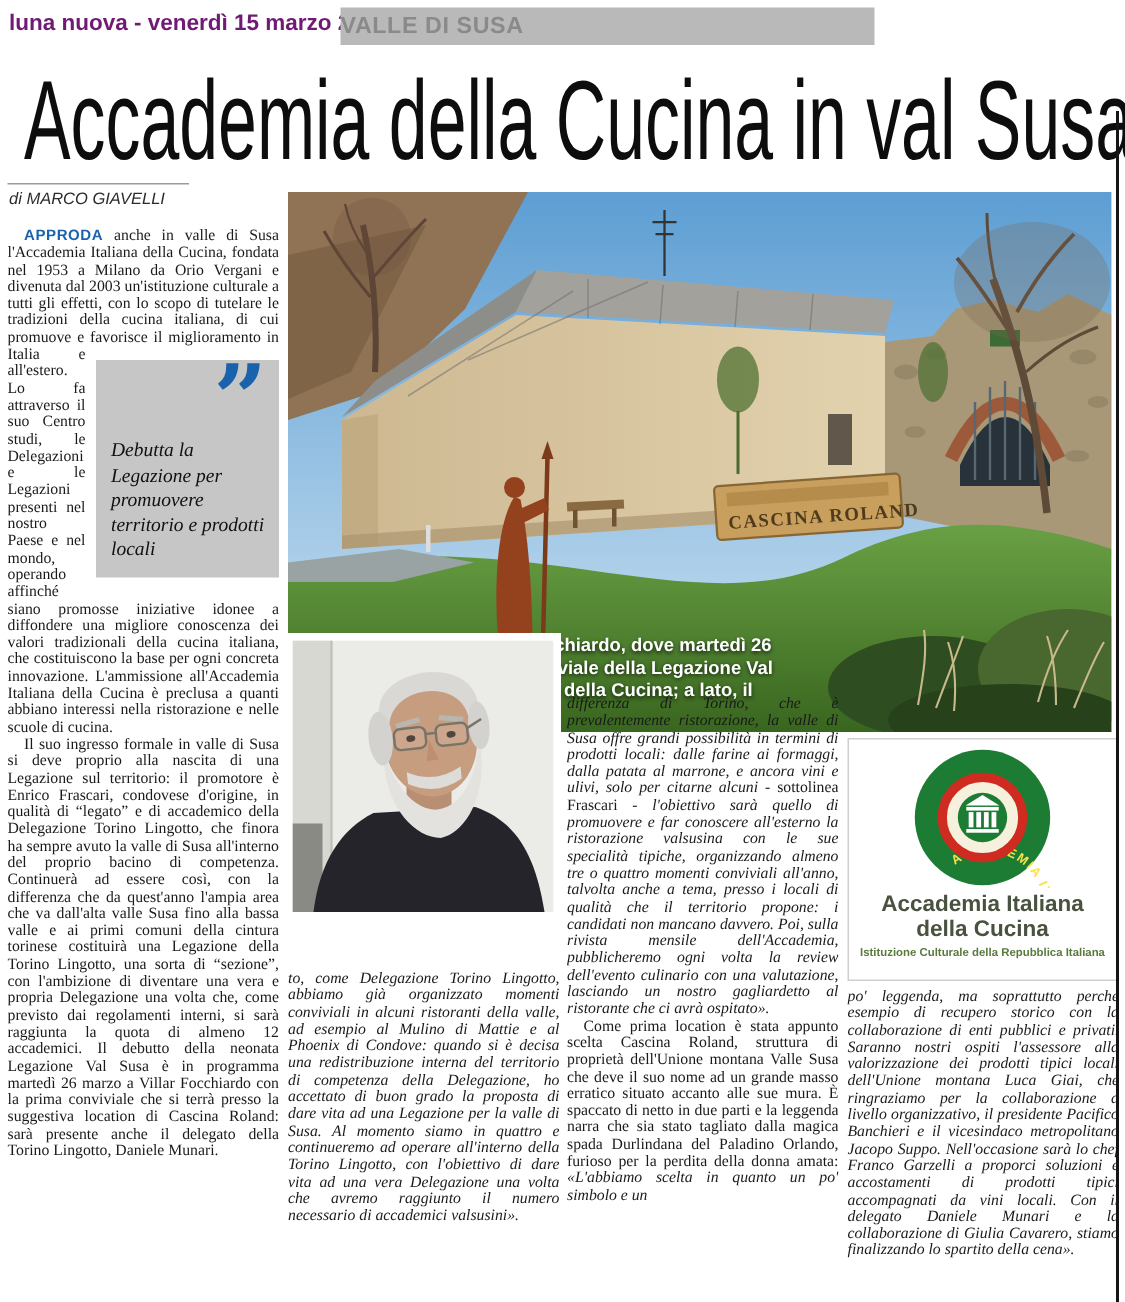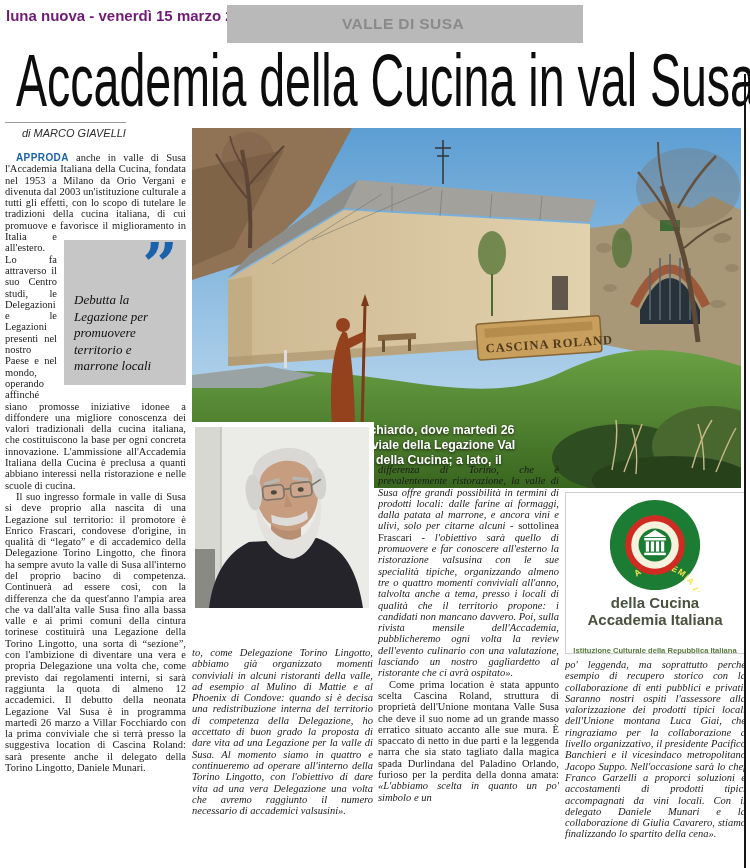--- a/index.html
+++ b/index.html
@@ -8,32 +8,32 @@
   }
   *{margin:0;padding:0;box-sizing:border-box}
   html,body{background:#fff}
   body{width:750px;height:868px;position:relative;overflow:hidden;
        font-family:"Liberation Serif",serif;color:#1a1a1a}
   .abs{position:absolute}
 
   
   .masthead{left:6px;top:7px;font-family:"Liberation Sans",sans-serif;
             font-weight:bold;font-size:15px;color:#701a75}
-  .section-bar{left:227px;top:5px;width:356px;height:38px;background:var(--bar);
-               display:flex;align-items:center;justify-content:center;padding-right:4px}
+  .section-bar{left:227px;top:5px;width:356px;height:25px;background:var(--bar);
+               display:flex;align-items:center;justify-content:flex-start;padding-right:4px}
   .section-bar span{font-family:"Liberation Sans",sans-serif;font-weight:bold;
                     font-size:15.5px;letter-spacing:.4px;color:var(--bartext)}
 
   
   .headline-wrap{left:12px;top:30px;width:750px;height:90px}
   .headline-wrap text{font-family:"Liberation Sans",sans-serif;fill:#0d0d0d}
 
   
   .byline-rule{left:5px;top:122px;width:121px;border-top:1px solid #9a9a9a;height:0}
-  .byline{left:22px;top:127px;font-family:"Liberation Sans",sans-serif;font-style:italic;
+  .byline{left:6px;top:127px;font-family:"Liberation Sans",sans-serif;font-style:italic;
           font-size:11px;color:#2c2c2c}
 
   
   .col{position:absolute;width:181px;overflow:hidden;text-align:justify;
        font-size:10.5px;line-height:11.3px;hyphens:auto;-webkit-hyphens:auto}
   .col p{text-indent:11px;margin:0}
   .col p.noindent{text-indent:0}
   .seg-i{font-style:italic}
   .seg-lead{font-family:"Liberation Sans",sans-serif;font-weight:bold;color:var(--accent);
             font-size:10px;letter-spacing:.4px}
@@ -62,21 +62,21 @@
   .portrait{left:190px;top:422px;width:184px;height:191px;background:#fff;padding:5px}
   .portrait svg{display:block;width:174px;height:181px}
 
   
   .logo-box{left:565px;top:492px;width:180px;height:162px;background:#fff;
             border:1px solid #cfcfcf;text-align:center;padding-top:5px}
   .logo-box svg{display:block;margin:0 auto}
   .logo-title{font-family:"Liberation Sans",sans-serif;font-weight:bold;font-size:15px;
               line-height:17px;color:var(--ltitle);margin-top:2px}
   .logo-sub{font-family:"Liberation Sans",sans-serif;font-weight:bold;font-size:7.6px;
-            color:var(--lsub);margin-top:18px}
+            color:var(--lsub);margin-top:2px}
 
   .page-rule{left:744px;top:74px;width:2px;height:794px;background:#141414}
 </style>
 </head>
 <body lang="it">
 
 <div class="abs masthead">luna nuova - venerdì 15 marzo 2024</div>
 <div class="abs section-bar">
   <span>VALLE DI SUSA</span>
 </div>
@@ -87,21 +87,21 @@
   </svg>
 </div>
 
 <div class="abs byline-rule"></div>
 <div class="abs byline">di MARCO GIAVELLI</div>
 
 <div class="col" id="col1">
   <div class="qstrut"></div>
   <aside class="pull-quote">
     <div class="pq-mark">”</div>
-    <div class="pq-text">Debutta la Legazione per promuovere territorio e marrone locali</div>
+    <div class="pq-text">Debutta la Legazione per promuovere territorio e prodotti locali</div>
   </aside>
 <p><span class="seg-lead">APPRODA</span><span> anche in valle di Susa l'Accademia Italiana della Cucina, fondata nel 1953 a Milano da Orio Vergani e divenuta dal 2003 un'istituzione culturale a tutti gli effetti, con lo scopo di tutelare le tradizioni della cucina italiana, di cui promuove e favorisce il miglioramento in Italia e all'estero. Lo fa attraverso il suo Centro studi, le Delegazioni e le Legazioni presenti nel nostro Paese e nel mondo, operando affinché siano promosse iniziative idonee a diffondere una migliore conoscenza dei valori tradizionali della cucina italiana, che costituiscono la base per ogni concreta innovazione. L'ammissione all'Accademia Italiana della Cucina è preclusa a quanti abbiano interessi nella ristorazione e nelle scuole di cucina.</span></p>
     <p><span>Il suo ingresso formale in valle di Susa si deve proprio alla nascita di una Legazione sul territorio: il promotore è Enrico Frascari, condovese d'origine, in qualità di “legato” e di accademico della Delegazione Torino Lingotto, che finora ha sempre avuto la valle di Susa all'interno del proprio bacino di competenza. Continuerà ad essere così, con la differenza che da quest'anno l'ampia area che va dall'alta valle Susa fino alla bassa valle e ai primi comuni della cintura torinese costituirà una Legazione della Torino Lingotto, una sorta di “sezione”, con l'ambizione di diventare una vera e propria Delegazione una volta che, come previsto dai regolamenti interni, si sarà raggiunta la quota di almeno 12 accademici. Il debutto della neonata Legazione Val Susa è in programma martedì 26 marzo a Villar Focchiardo con la prima conviviale che si terrà presso la suggestiva location di Cascina Roland: sarà presente anche il delegato della Torino Lingotto, Daniele Munari.</span></p>
   </div>
 
 <div class="abs photo">
   <svg viewBox="0 0 549 360" preserveAspectRatio="none">
     <defs>
       <linearGradient id="sky" x1="0" y1="0" x2="0" y2="1">
         <stop offset="0" stop-color="#5d9ed3"></stop>
@@ -274,22 +274,22 @@
       <polygon points="50,34 62,41.5 38,41.5"></polygon>
       <rect x="38.5" y="42.5" width="23" height="2.6"></rect>
       <rect x="40.2" y="46.2" width="3.4" height="10.8"></rect>
       <rect x="45.6" y="46.2" width="3.4" height="10.8"></rect>
       <rect x="51" y="46.2" width="3.4" height="10.8"></rect>
       <rect x="56.4" y="46.2" width="3.4" height="10.8"></rect>
       <rect x="38.5" y="58.2" width="23" height="2.6"></rect>
     </g>
   </svg>
   <div class="logo-title">
+    <div>Accademia Italiana</div>
     <div>della Cucina</div>
-    <div>Accademia Italiana</div>
   </div>
   <div class="logo-sub">Istituzione Culturale della Repubblica Italiana</div>
 </div>
 
 <div class="col" id="col2">
     <p class="noindent"><span class="seg-i">to, come Delegazione Torino Lingotto, abbiamo già organizzato momenti conviviali in alcuni ristoranti della valle, ad esempio al Mulino di Mattie e al Phoenix di Condove: quando si è decisa una redistribuzione interna del territorio di competenza della Delegazione, ho accettato di buon grado la proposta di dare vita ad una Legazione per la valle di Susa. Al momento siamo in quattro e continueremo ad operare all'interno della Torino Lingotto, con l'obiettivo di dare vita ad una vera Delegazione una volta che avremo raggiunto il numero necessario di accademici valsusini».</span></p>
   </div>
 <div class="col" id="col3">
     <p class="noindent"><span class="seg-i">differenza di Torino, che è prevalentemente ristorazione, la valle di Susa offre grandi possibilità in termini di prodotti locali: dalle farine ai formaggi, dalla patata al marrone, e ancora vini e ulivi, solo per citarne alcuni </span><span>- sottolinea Frascari - </span><span class="seg-i">l'obiettivo sarà quello di promuovere e far conoscere all'esterno la ristorazione valsusina con le sue specialità tipiche, organizzando almeno tre o quattro momenti conviviali all'anno, talvolta anche a tema, presso i locali di qualità che il territorio propone: i candidati non mancano davvero. Poi, sulla rivista mensile dell'Accademia, pubblicheremo ogni volta la review dell'evento culinario con una valutazione, lasciando un nostro gagliardetto al ristorante che ci avrà ospitato».</span></p>
     <p><span>Come prima location è stata appunto scelta Cascina Roland, struttura di proprietà dell'Unione montana Valle Susa che deve il suo nome ad un grande masso erratico situato accanto alle sue mura. È spaccato di netto in due parti e la leggenda narra che sia stato tagliato dalla magica spada Durlindana del Paladino Orlando, furioso per la perdita della donna amata: </span><span class="seg-i">«L'abbiamo scelta in quanto un po' simbolo e un</span></p>

